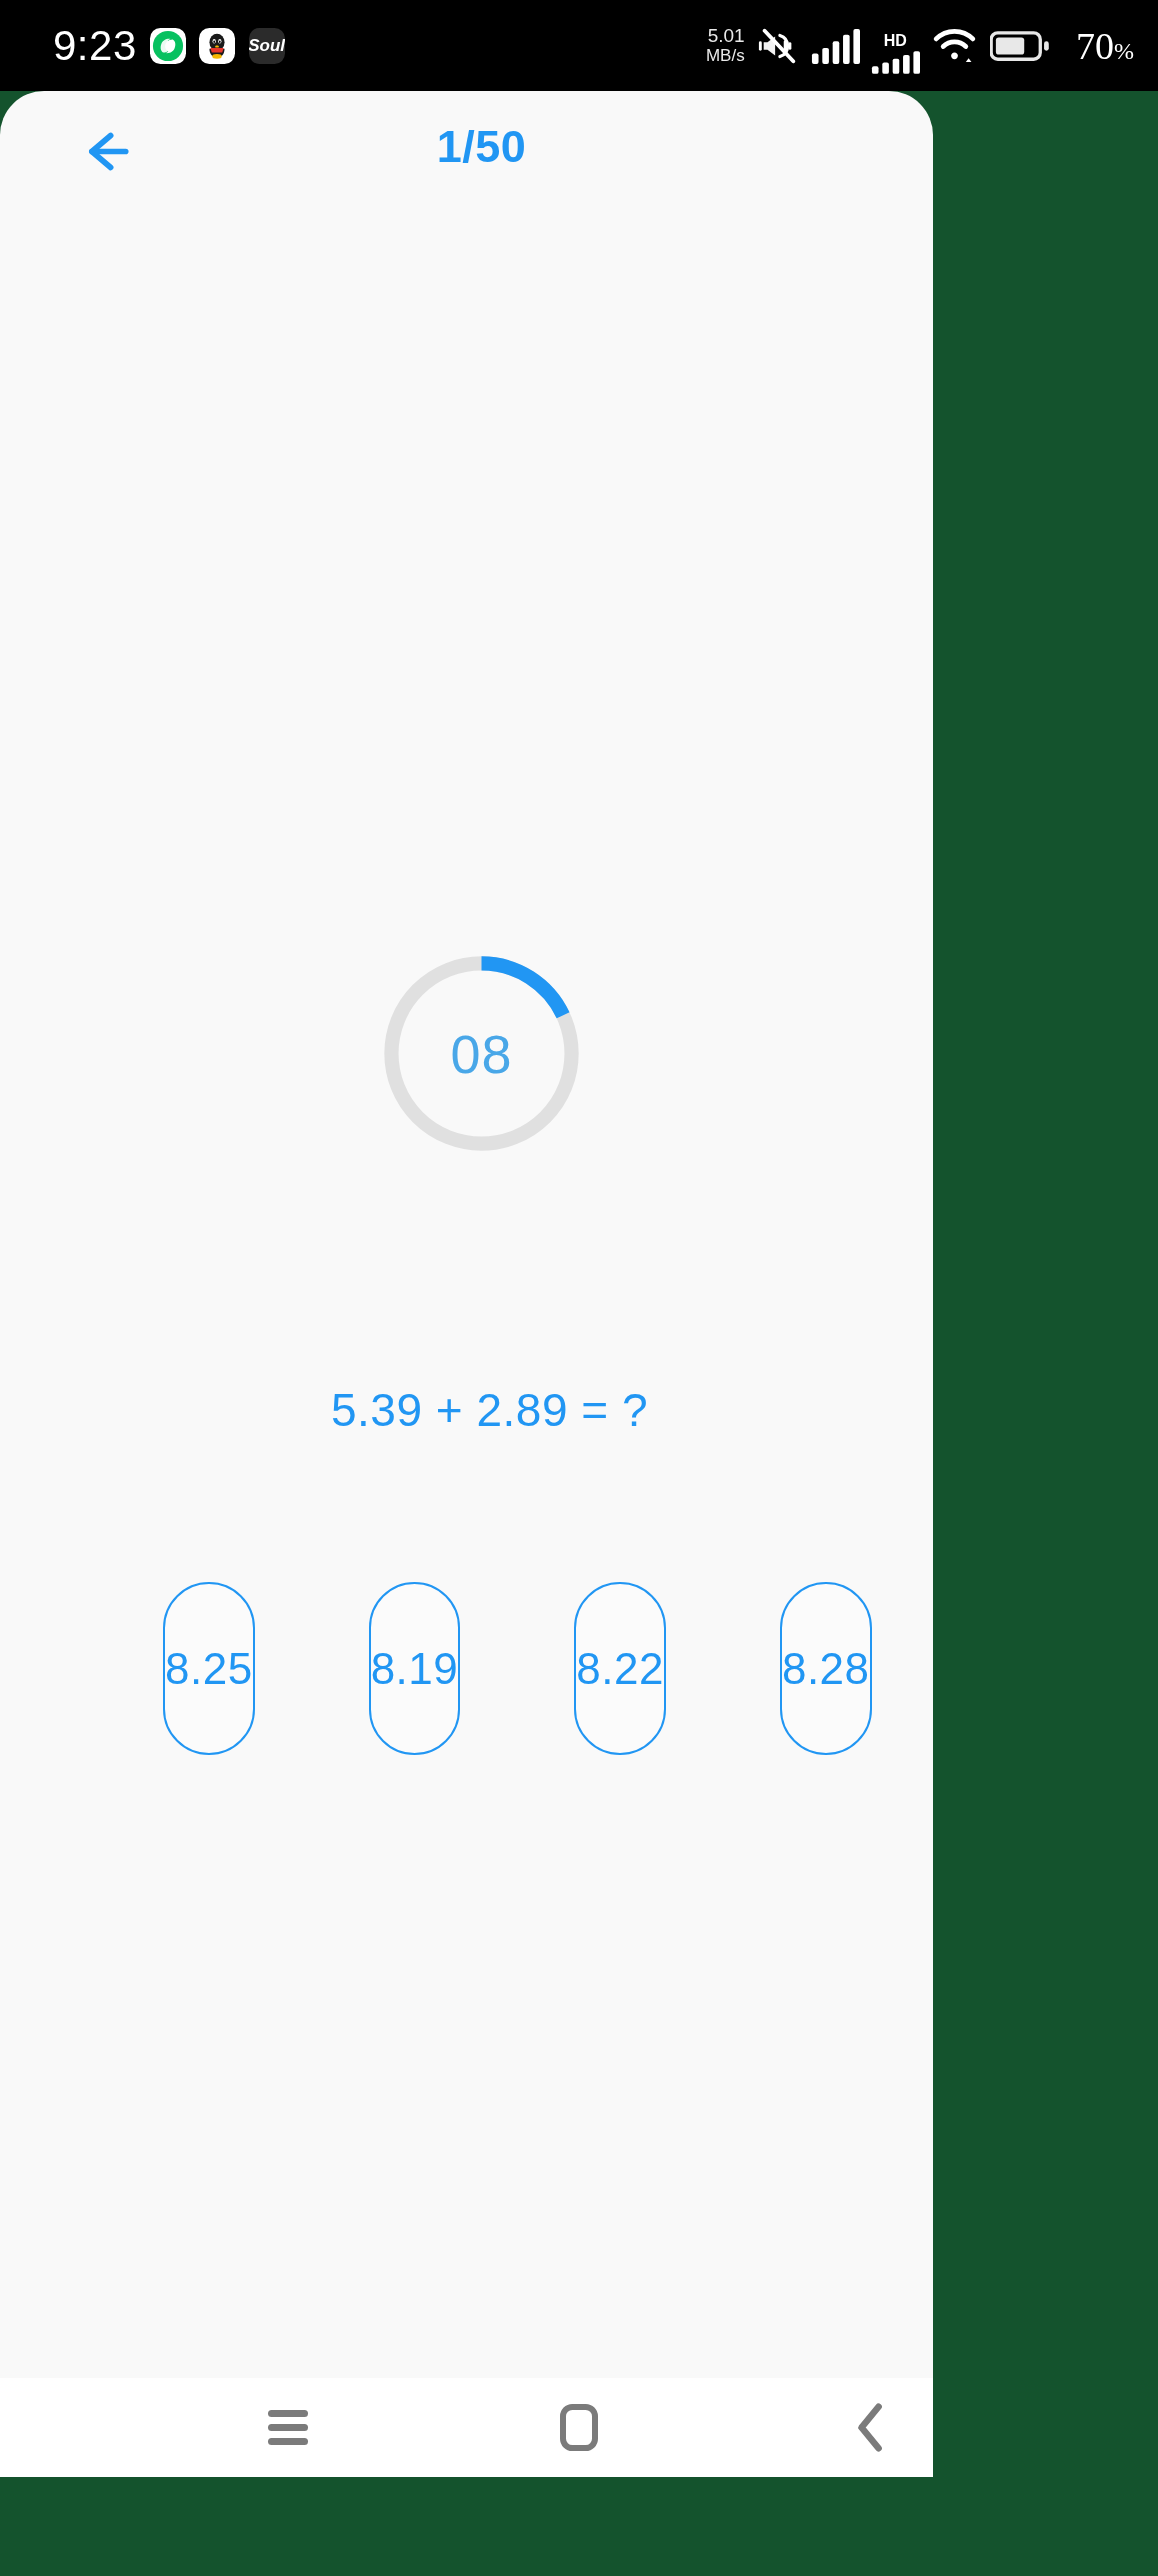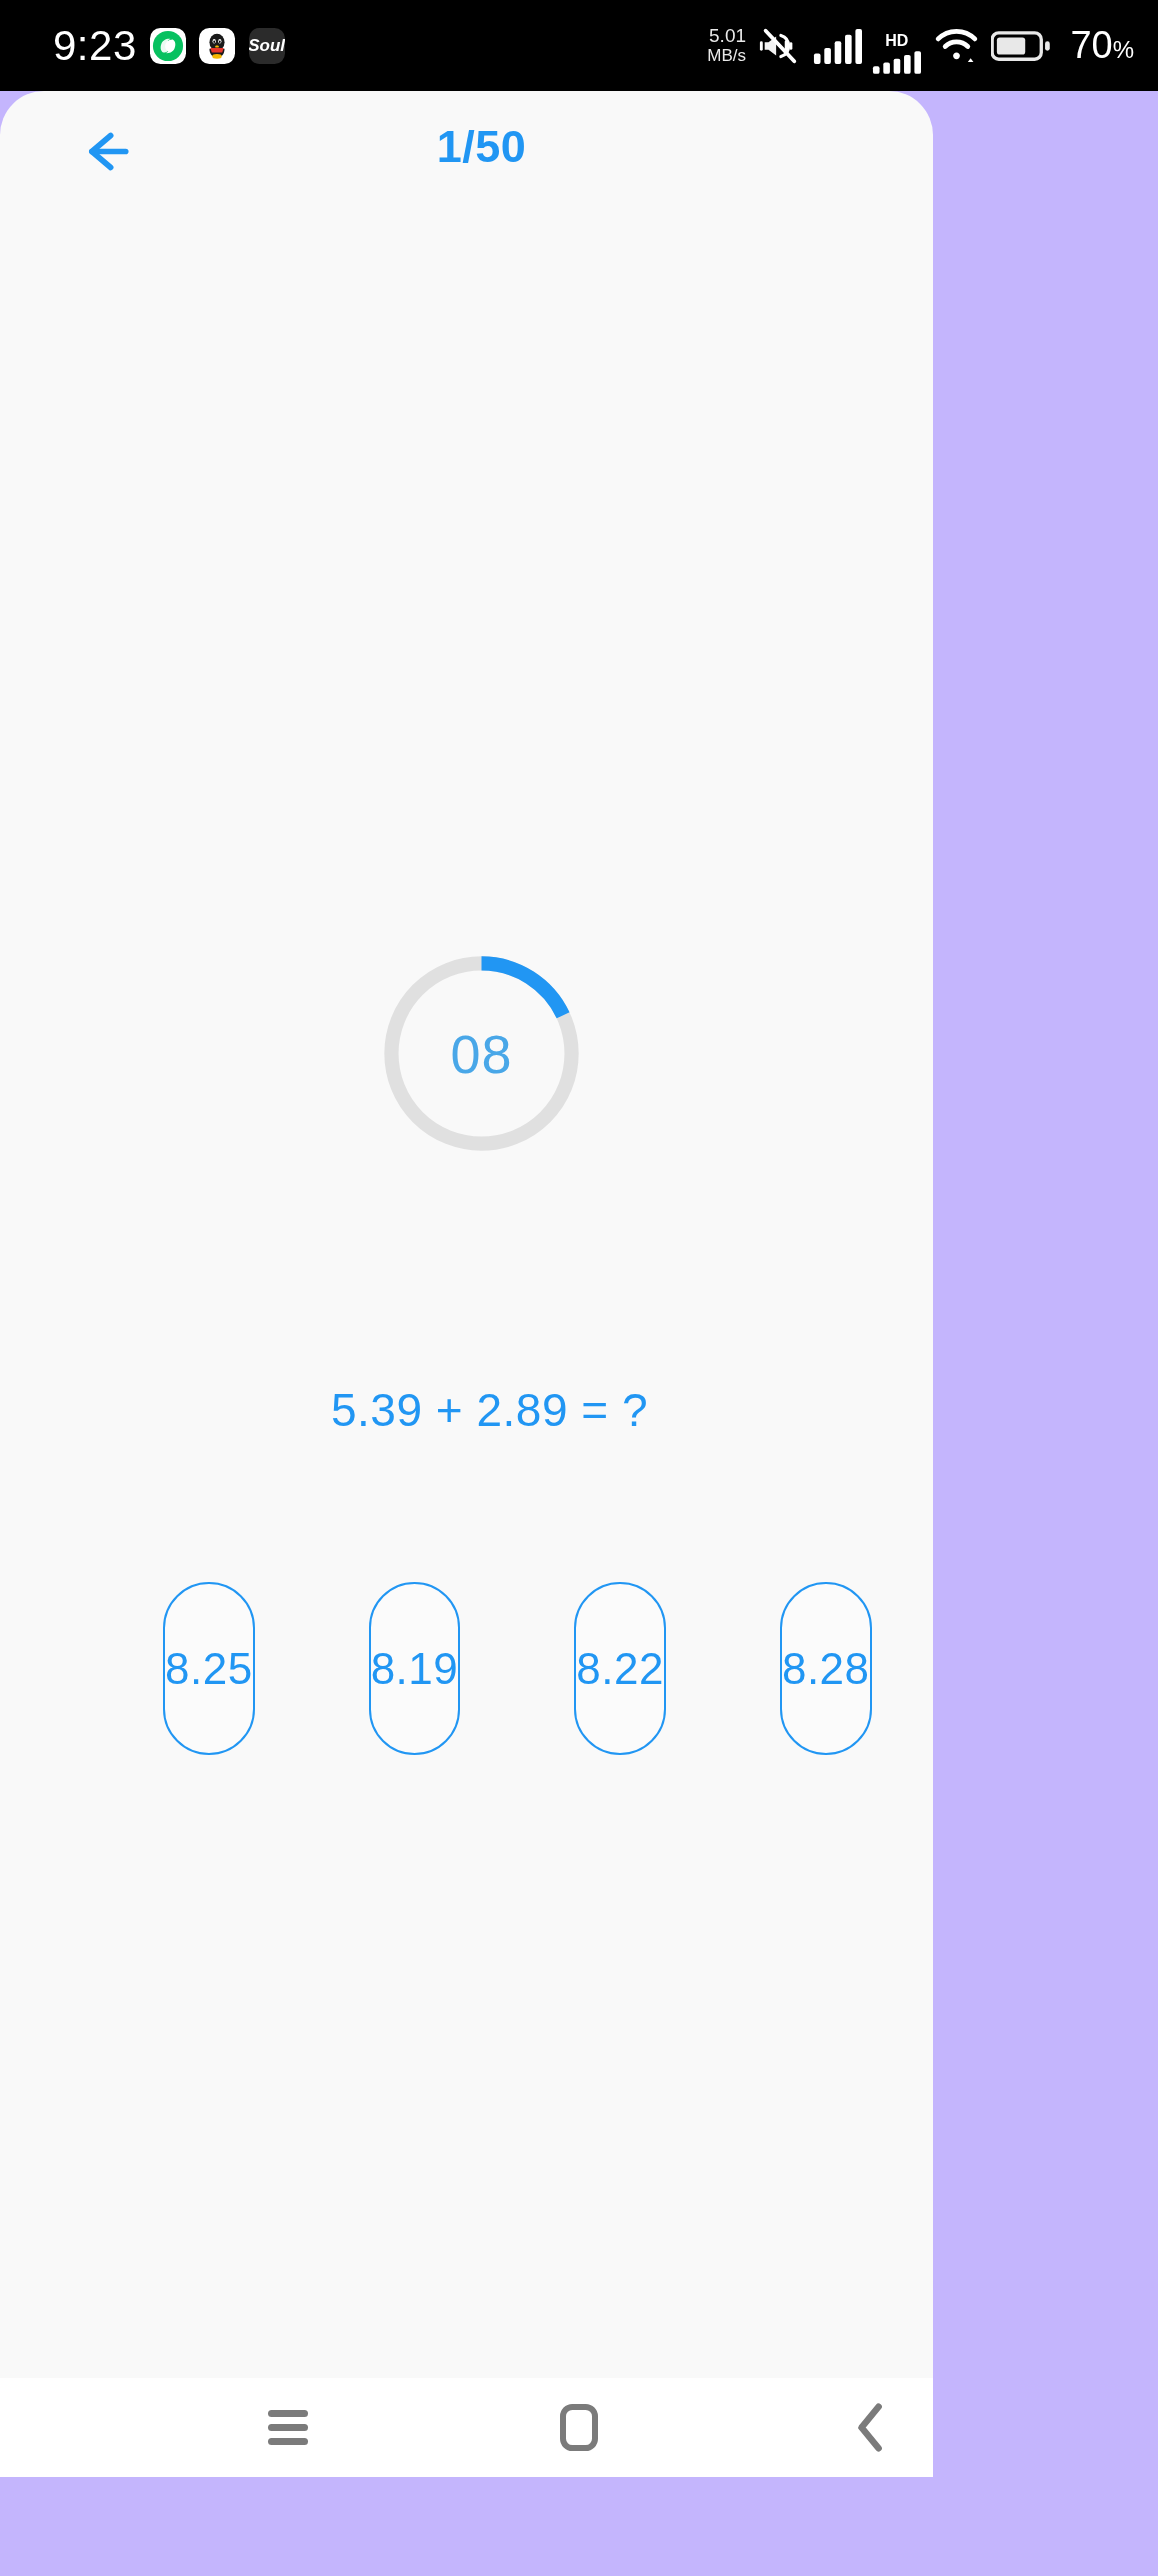--- a/index.html
+++ b/index.html
@@ -9,21 +9,21 @@
     height:2576px;
     background:#000;
     font-family:"Liberation Sans", sans-serif;
     overflow:hidden;
   }
 
   #screen {
     position:relative;
     width:1159px;
     height:2576px;
-    background:#c4b5fd;
+    background:#14532d;
   }
 
   
   .status-bar {
     position:absolute;
     top:0; left:0;
     width:1159px; height:91px;
     background:#000;
     display:flex;
     align-items:center;
@@ -75,21 +75,22 @@
     font-weight:400;
   }
   .net-speed .unit { font-size:17px; display:block; }
 
   .icon-w { display:flex; align-items:flex-end; }
 
   .battery-pct {
     color:#fff;
     font-size:38px;
     font-weight:400;
-    margin-left:10px;
+    margin-left:17px;
+    font-family:Liberation Serif, serif;
   }
   .battery-pct .sym { font-size:24px; }
 
   
   .app {
     position:absolute;
     top:91px; left:0;
     width:933px;
     height:2386px;
     background:#f9f9f9;

